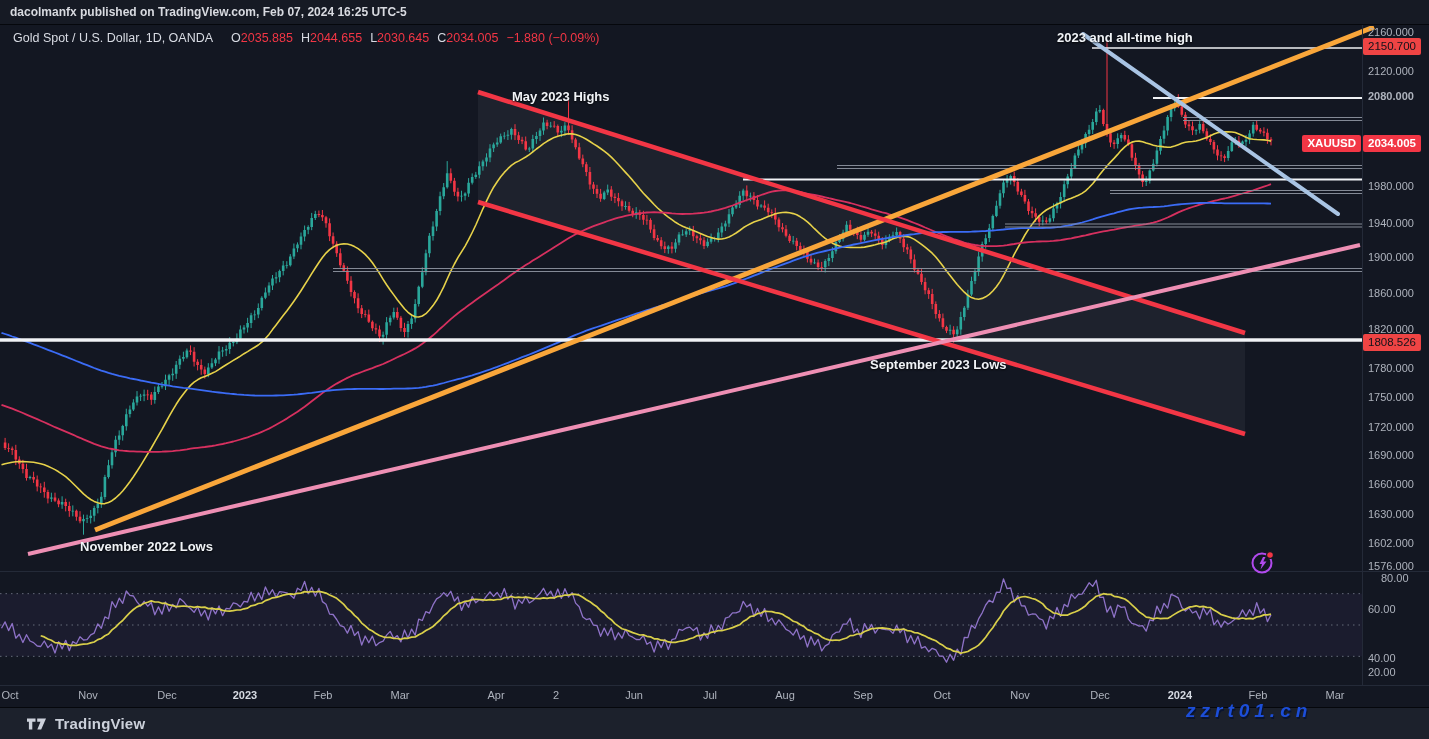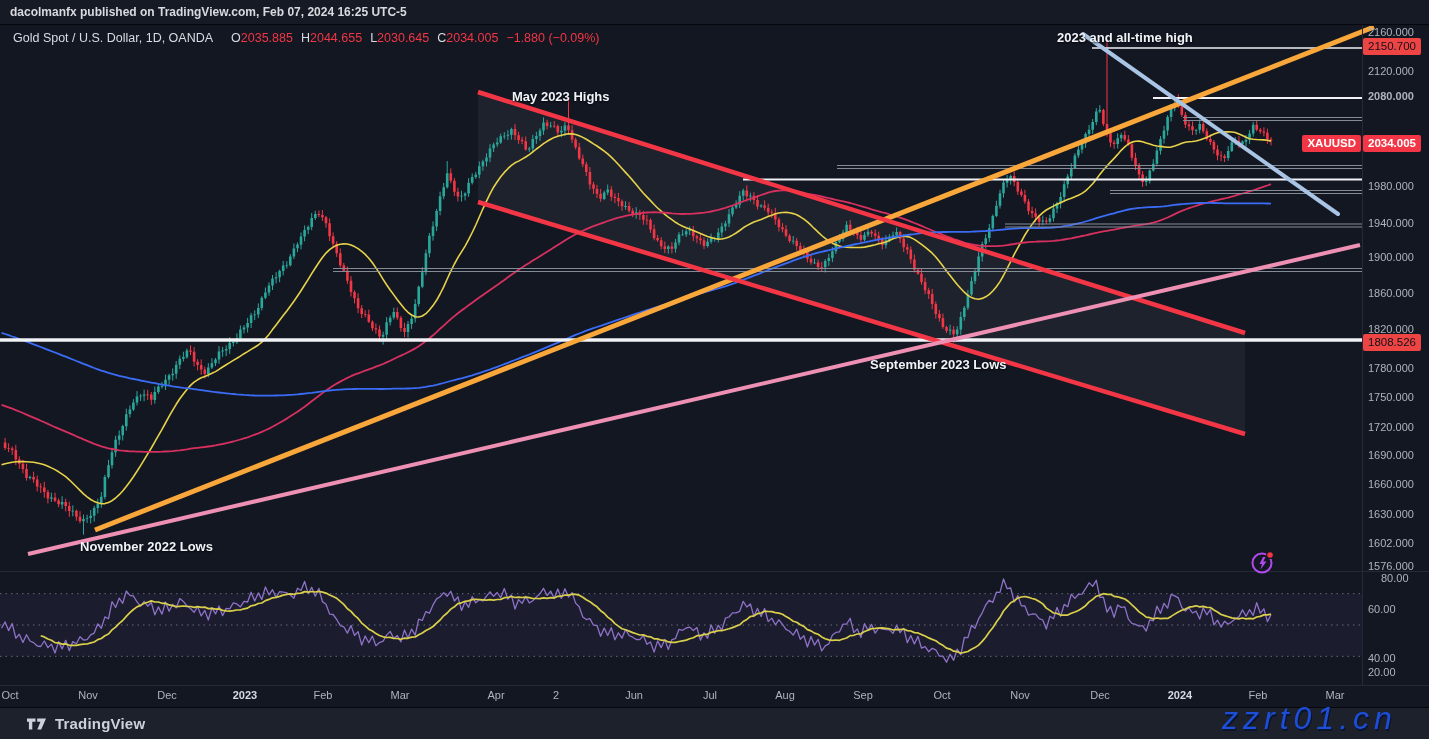--- a/index.html
+++ b/index.html
@@ -19,21 +19,21 @@
   .badge{position:absolute;z-index:4;height:17px;line-height:17px;font-size:11.5px;padding:0 5px;border-radius:2px;white-space:nowrap;}
   .badge.white{left:1363px;background:#ef4444;color:#10131a;}
   .badge.red{left:1363px;background:#f23645;color:#ffffff;font-weight:700;}
   .badge.tag{left:auto;right:68px;background:#f23645;color:#ffffff;font-weight:700;}
   .vline-axis{position:absolute;left:1362px;top:25px;width:1px;height:660px;background:#242a38;z-index:2;}
   .pane-sep{position:absolute;left:0;width:1429px;height:1px;background:#242a38;z-index:2;}
   .bottombar{position:absolute;left:0;top:707px;width:1429px;height:32px;background:#1c212c;border-top:1px solid #05070c;z-index:5;display:flex;align-items:center;}
   .tv-logo{margin-left:26px;display:inline-flex;}
   .tv-name{color:#ccd1db;font-size:15px;font-weight:700;margin-left:8px;letter-spacing:.2px;}
   .watermark-cn{position:absolute;left:1178px;top:636px;z-index:7;font-size:57px;font-weight:800;color:#9aa1ac;letter-spacing:2px;white-space:nowrap;text-shadow:3px 3px 0 #181b23,-1px -1px 0 rgba(255,255,255,.12);}
-  .watermark-url{position:absolute;left:1222px;top:700px;z-index:8;font-size:32px;font-weight:400;font-style:italic;color:#1c4ed9;letter-spacing:5px;white-space:nowrap;text-shadow:1px 2px 0 #0a1430;}
+  .watermark-url{position:absolute;left:1186px;top:700px;z-index:8;font-size:19px;font-weight:700;font-style:italic;color:#1c4ed9;letter-spacing:5px;white-space:nowrap;text-shadow:1px 2px 0 #0a1430;}
   #flash-btn{position:absolute;left:1249px;top:549px;width:28px;height:28px;z-index:3;background:transparent;border:none;padding:0;cursor:pointer;}
 </style>
 </head>
 <body>
 
 <div id="stage">
 
   <svg id="chart-svg" width="1429" height="739" viewBox="0 0 1429 739">
       <defs>
         <clipPath id="clip-main">

